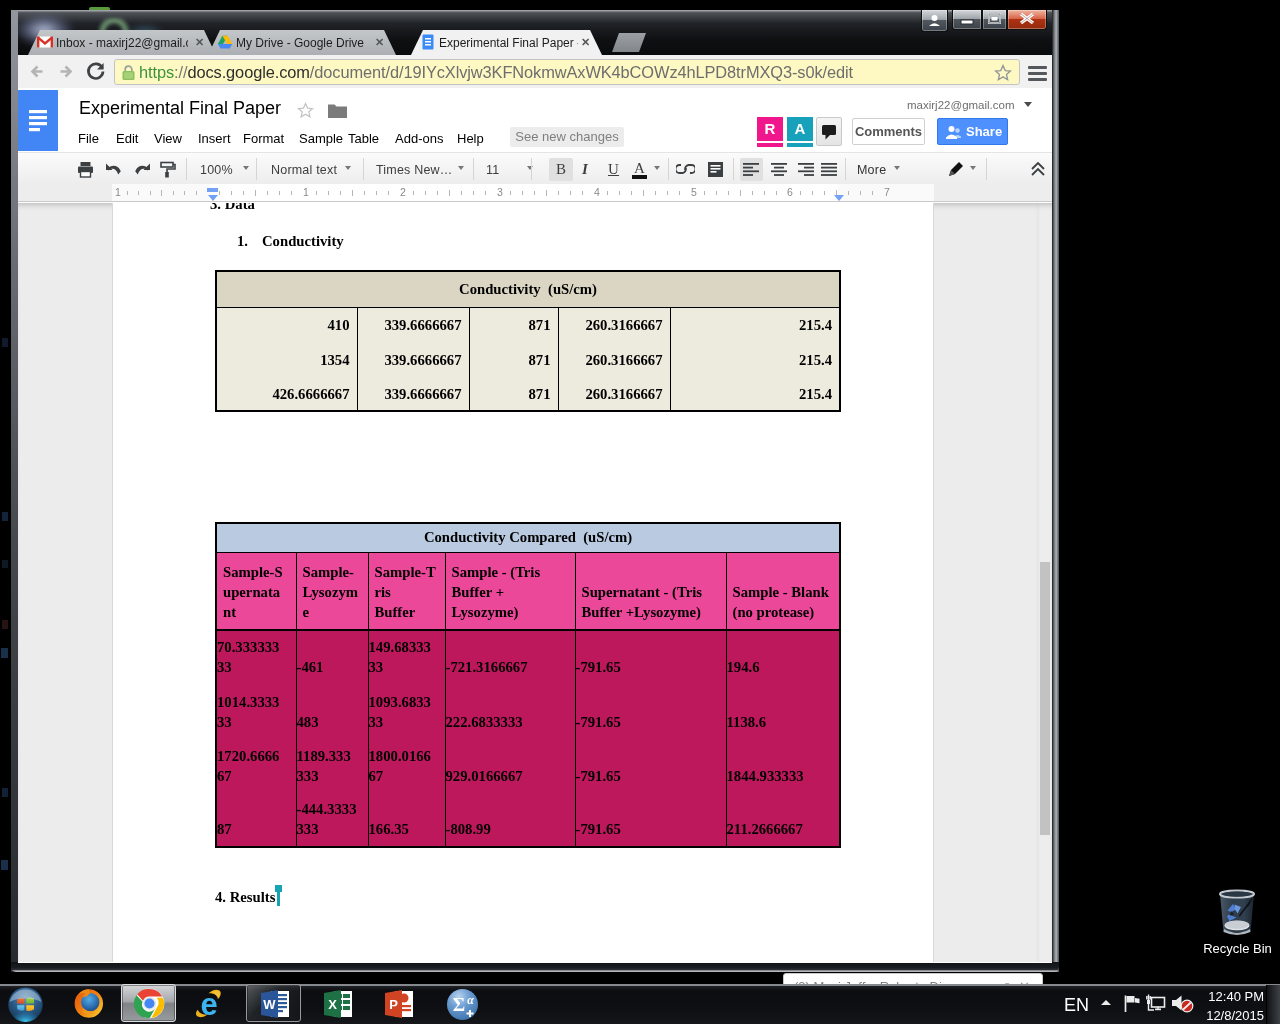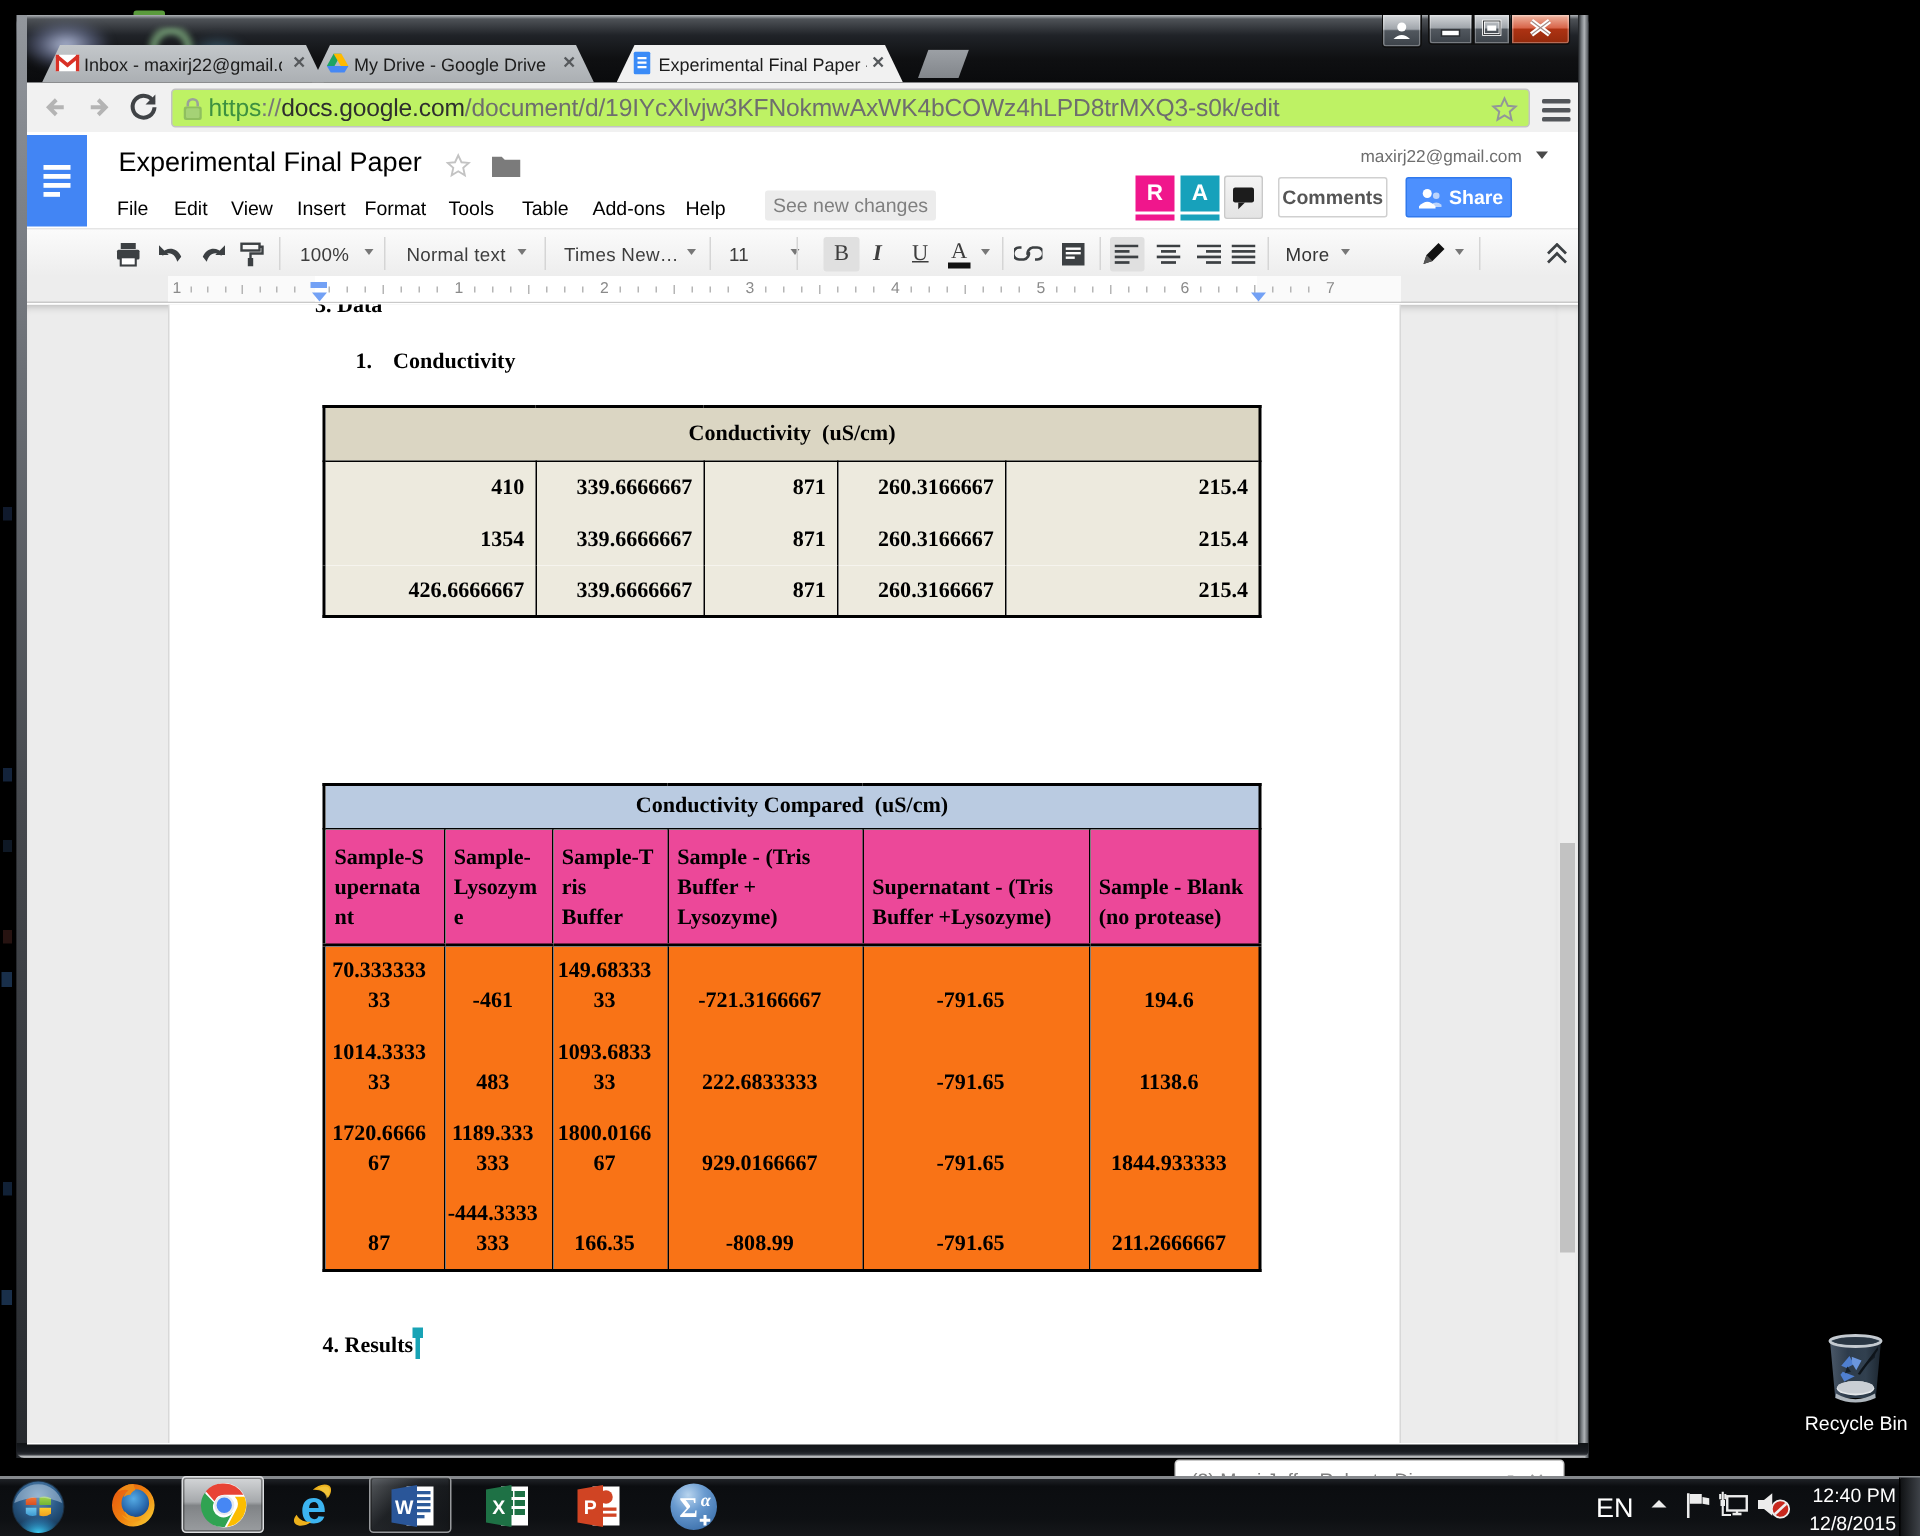--- a/index.html
+++ b/index.html
@@ -44,21 +44,21 @@
 .tab .tclose { position:absolute; right:10px; top:6px; width:13px; height:13px; color:#56595c;
   font-size:11px; line-height:13px; text-align:center; font-weight:bold; }
 #newtab { position:absolute; left:594px; top:3px; width:34px; height:19px;
   background:linear-gradient(180deg,#9ca0a5,#82868b);
   clip-path:polygon(7px 0, 100% 0, calc(100% - 7px) 100%, 0 100%); }
 
 
 #navbar { position:absolute; left:18px; top:55px; width:1034px; height:33px;
   background:#f1f1f1; }
 .navbtn { position:absolute; top:5px; width:23px; height:23px; }
-#urlbar { position:absolute; left:96px; top:4px; width:906px; height:26px; background:#bef264;
+#urlbar { position:absolute; left:96px; top:4px; width:906px; height:26px; background:#fef9c3;
   border:1px solid #c3c3c3; border-radius:3px; }
 #urltext { position:absolute; left:24px; top:3px; font-size:16.4px; white-space:nowrap; letter-spacing:-0.1px;}
 #hamburger { position:absolute; left:1010px; top:11px; width:19px; height:15px; }
 #hamburger div { height:3px; background:#54575b; margin-bottom:3px; border-radius:1px; }
 
 
 #docs { position:absolute; left:18px; top:88px; width:1034px; height:875px; background:#fff; overflow:hidden; }
 #docsicon { position:absolute; left:0; top:2px; width:40px; height:61px; background:#4285f4; }
 #doctitle { position:absolute; left:61px; top:10px; font-size:18px; color:#000; }
 #menubar { position:absolute; left:60px; top:43px; font-size:13px; color:#000; }
@@ -112,21 +112,21 @@
 #t1 .title td { background:#dbd6c3; text-align:center; height:36px; }
 #t1 .hdr td { background:#edeade; text-align:center; height:33px; border-bottom:2px solid #000; vertical-align:middle; }
 #t1 .data td { background:#edeade; text-align:right; border-top:none; border-bottom:none;
   vertical-align:bottom; padding-right:7px; padding-bottom:7.5px; height:34.8px; }
 
 #t2 { left:197px; top:319px; width:624px; border:2px solid #000; }
 #t2 td { border:1px solid #000; }
 #t2 .title td { background:#bacbe1; text-align:center; height:29px; }
 #t2 .hdr td { background:#ec4899; text-align:left; vertical-align:top; padding:9px 4px 0 6px;
   line-height:20px; height:77.5px; border-bottom:2px solid #000; }
-#t2 .data td { background:#f97316; text-align:center; vertical-align:bottom;
+#t2 .data td { background:#be185d; text-align:left; vertical-align:bottom;
   padding-right:7px; padding-bottom:6.5px; line-height:20px; border-top:none; border-bottom:none; height:54.3px; }
 
 #notif { position:absolute; left:783px; top:937px; width:260px; height:26px; background:#fff;
   border:1px solid #c9c9c9; border-radius:3px; font-size:13px; color:#808080;margin-top:36px; }
 
 #bin { position:absolute; left:1217px; top:888px; width:40px; height:48px; }
 #binlabel { position:absolute; left:1180px; top:941px; width:115px; text-align:center;
   color:#fff; font-size:13px; text-shadow:1px 1px 2px #000; }
 
 
@@ -260,21 +260,21 @@
     </svg>
   <svg style="position:absolute;left:310px;top:15px" width="19" height="15" viewBox="0 0 19 15">
       <path d="M0 1.5 L6.5 1.5 L8.5 3.5 L19 3.5 L19 15 L0 15 Z" fill="#7b7b7b"></path>
     </svg>
   <div id="menubar">
     <span style="left:0">File</span>
       <span style="left:38px">Edit</span>
       <span style="left:76px">View</span>
     <span style="left:120px">Insert</span>
       <span style="left:165px">Format</span>
-      <span style="left:221px">Tools</span>
+      <span style="left:221px">Sample</span>
     <span style="left:270px">Table</span>
       <span style="left:317px">Add-ons</span>
       <span style="left:379px">Help</span>
   </div>
   <div id="seenew">See new changes</div>
   <div id="account">maxirj22@gmail.com<span style="display:inline-block;margin-left:9px;width:0;height:0;border-left:4.5px solid transparent;border-right:4.5px solid transparent;border-top:5px solid #4a4a4a;vertical-align:2px"></span></div>
   <div class="avatar" id="avR">R</div>
     <div class="avbar" style="left:739px;background:#f0168c"></div>
   <div class="avatar" id="avA">A</div>
     <div class="avbar" style="left:769px;background:#17a1bb"></div>

